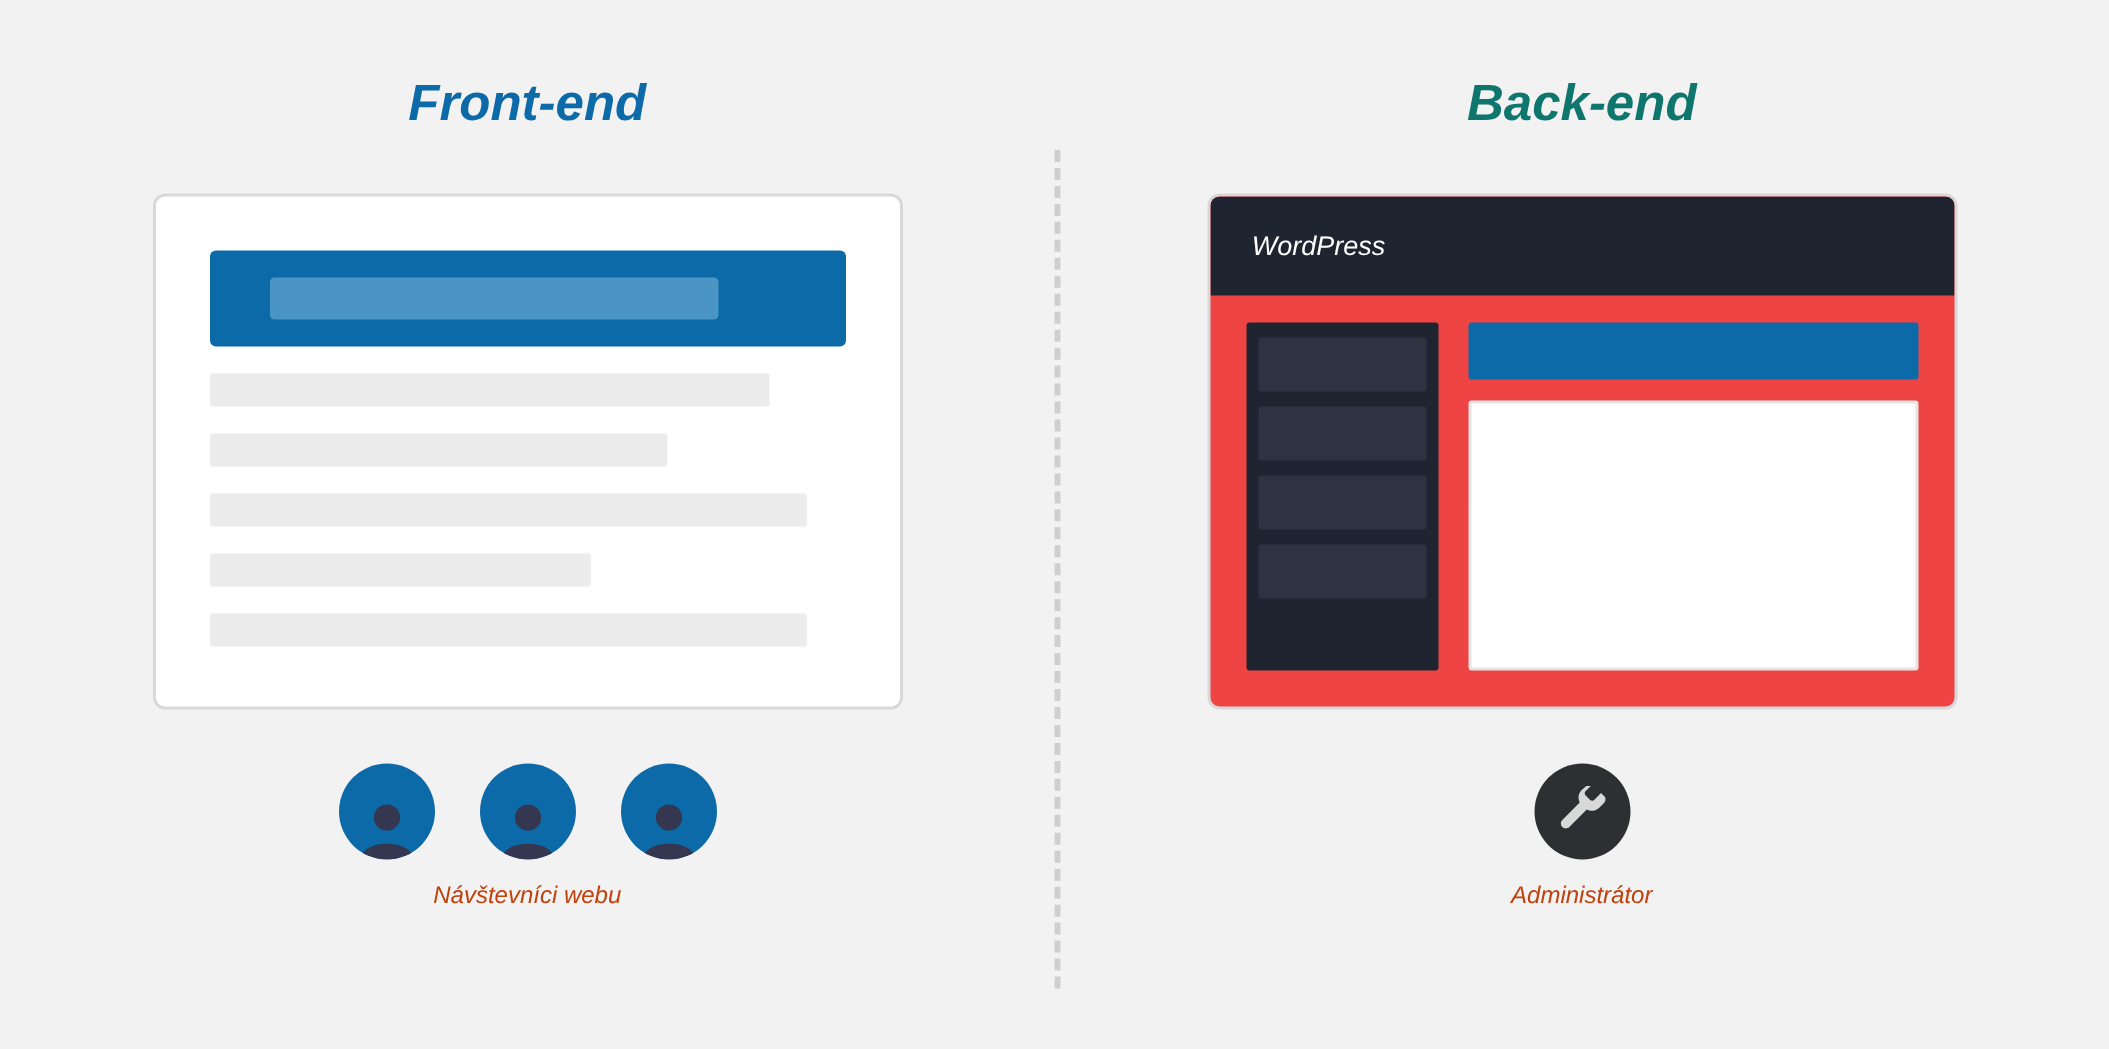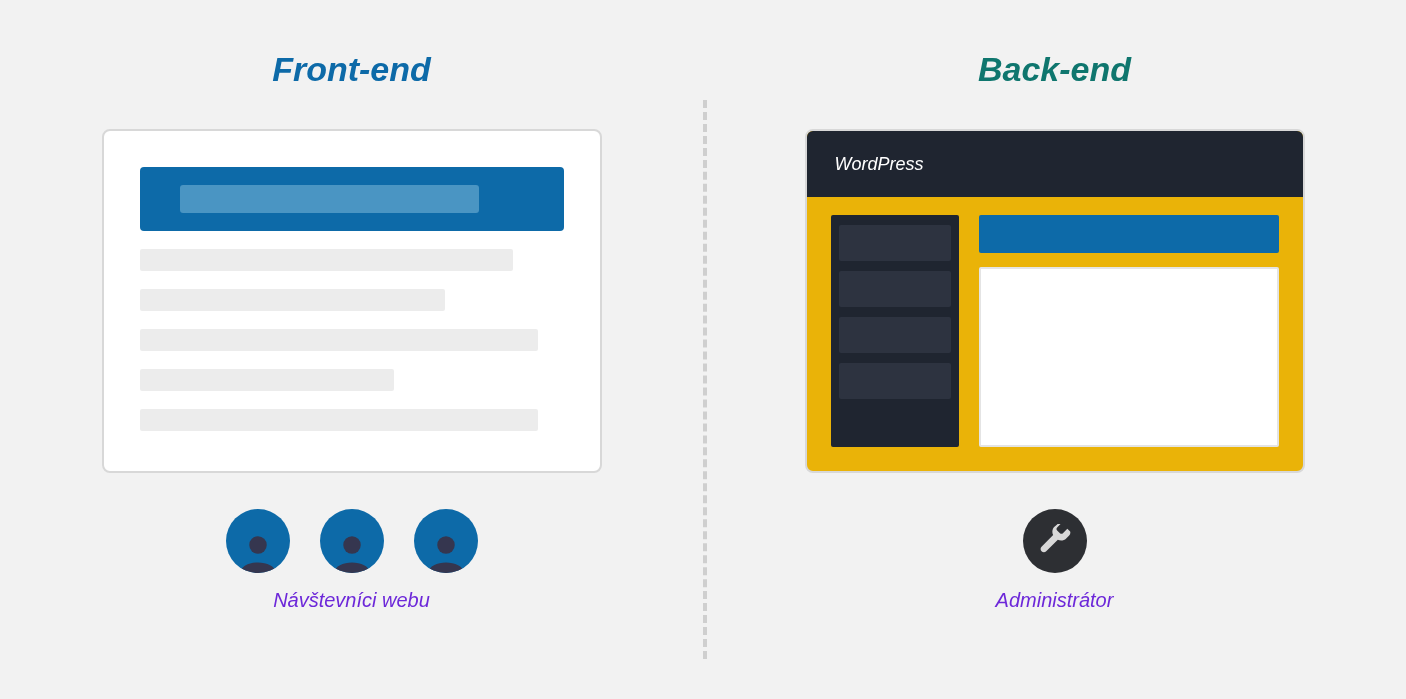--- a/index.html
+++ b/index.html
@@ -66,21 +66,21 @@
       height: 22px;
       border-radius: 2px;
     }
     .fe-line.short { width: 72%; }
     .fe-line.medium { width: 94%; }
 
     
     .be-card {
       width: 500px;
       height: 344px;
-      background: #eab308;
+      background: #ef4444;
       border: 2px solid #d8d8d8;
       border-radius: 8px;
       overflow: hidden;
       display: flex;
       flex-direction: column;
     }
     .be-topbar {
       background: #1f2530;
       height: 66px;
       display: flex;
@@ -153,22 +153,22 @@
       border-radius: 50%;
       background: #2d2f33;
       display: flex;
       align-items: center;
       justify-content: center;
       margin-top: 36px;
     }
     .admin-circle svg { width: 34px; height: 34px; }
 
     .caption {
-      color: #6d28d9;
-      font-size: 20px;
+      color: #c2410c;
+      font-size: 16px;
       margin-top: 16px;
     }
   </style>
 </head>
 <body>
 
 <div class="half">
   <div class="title title-fe">Front-end</div>
 
   <div class="fe-card">

